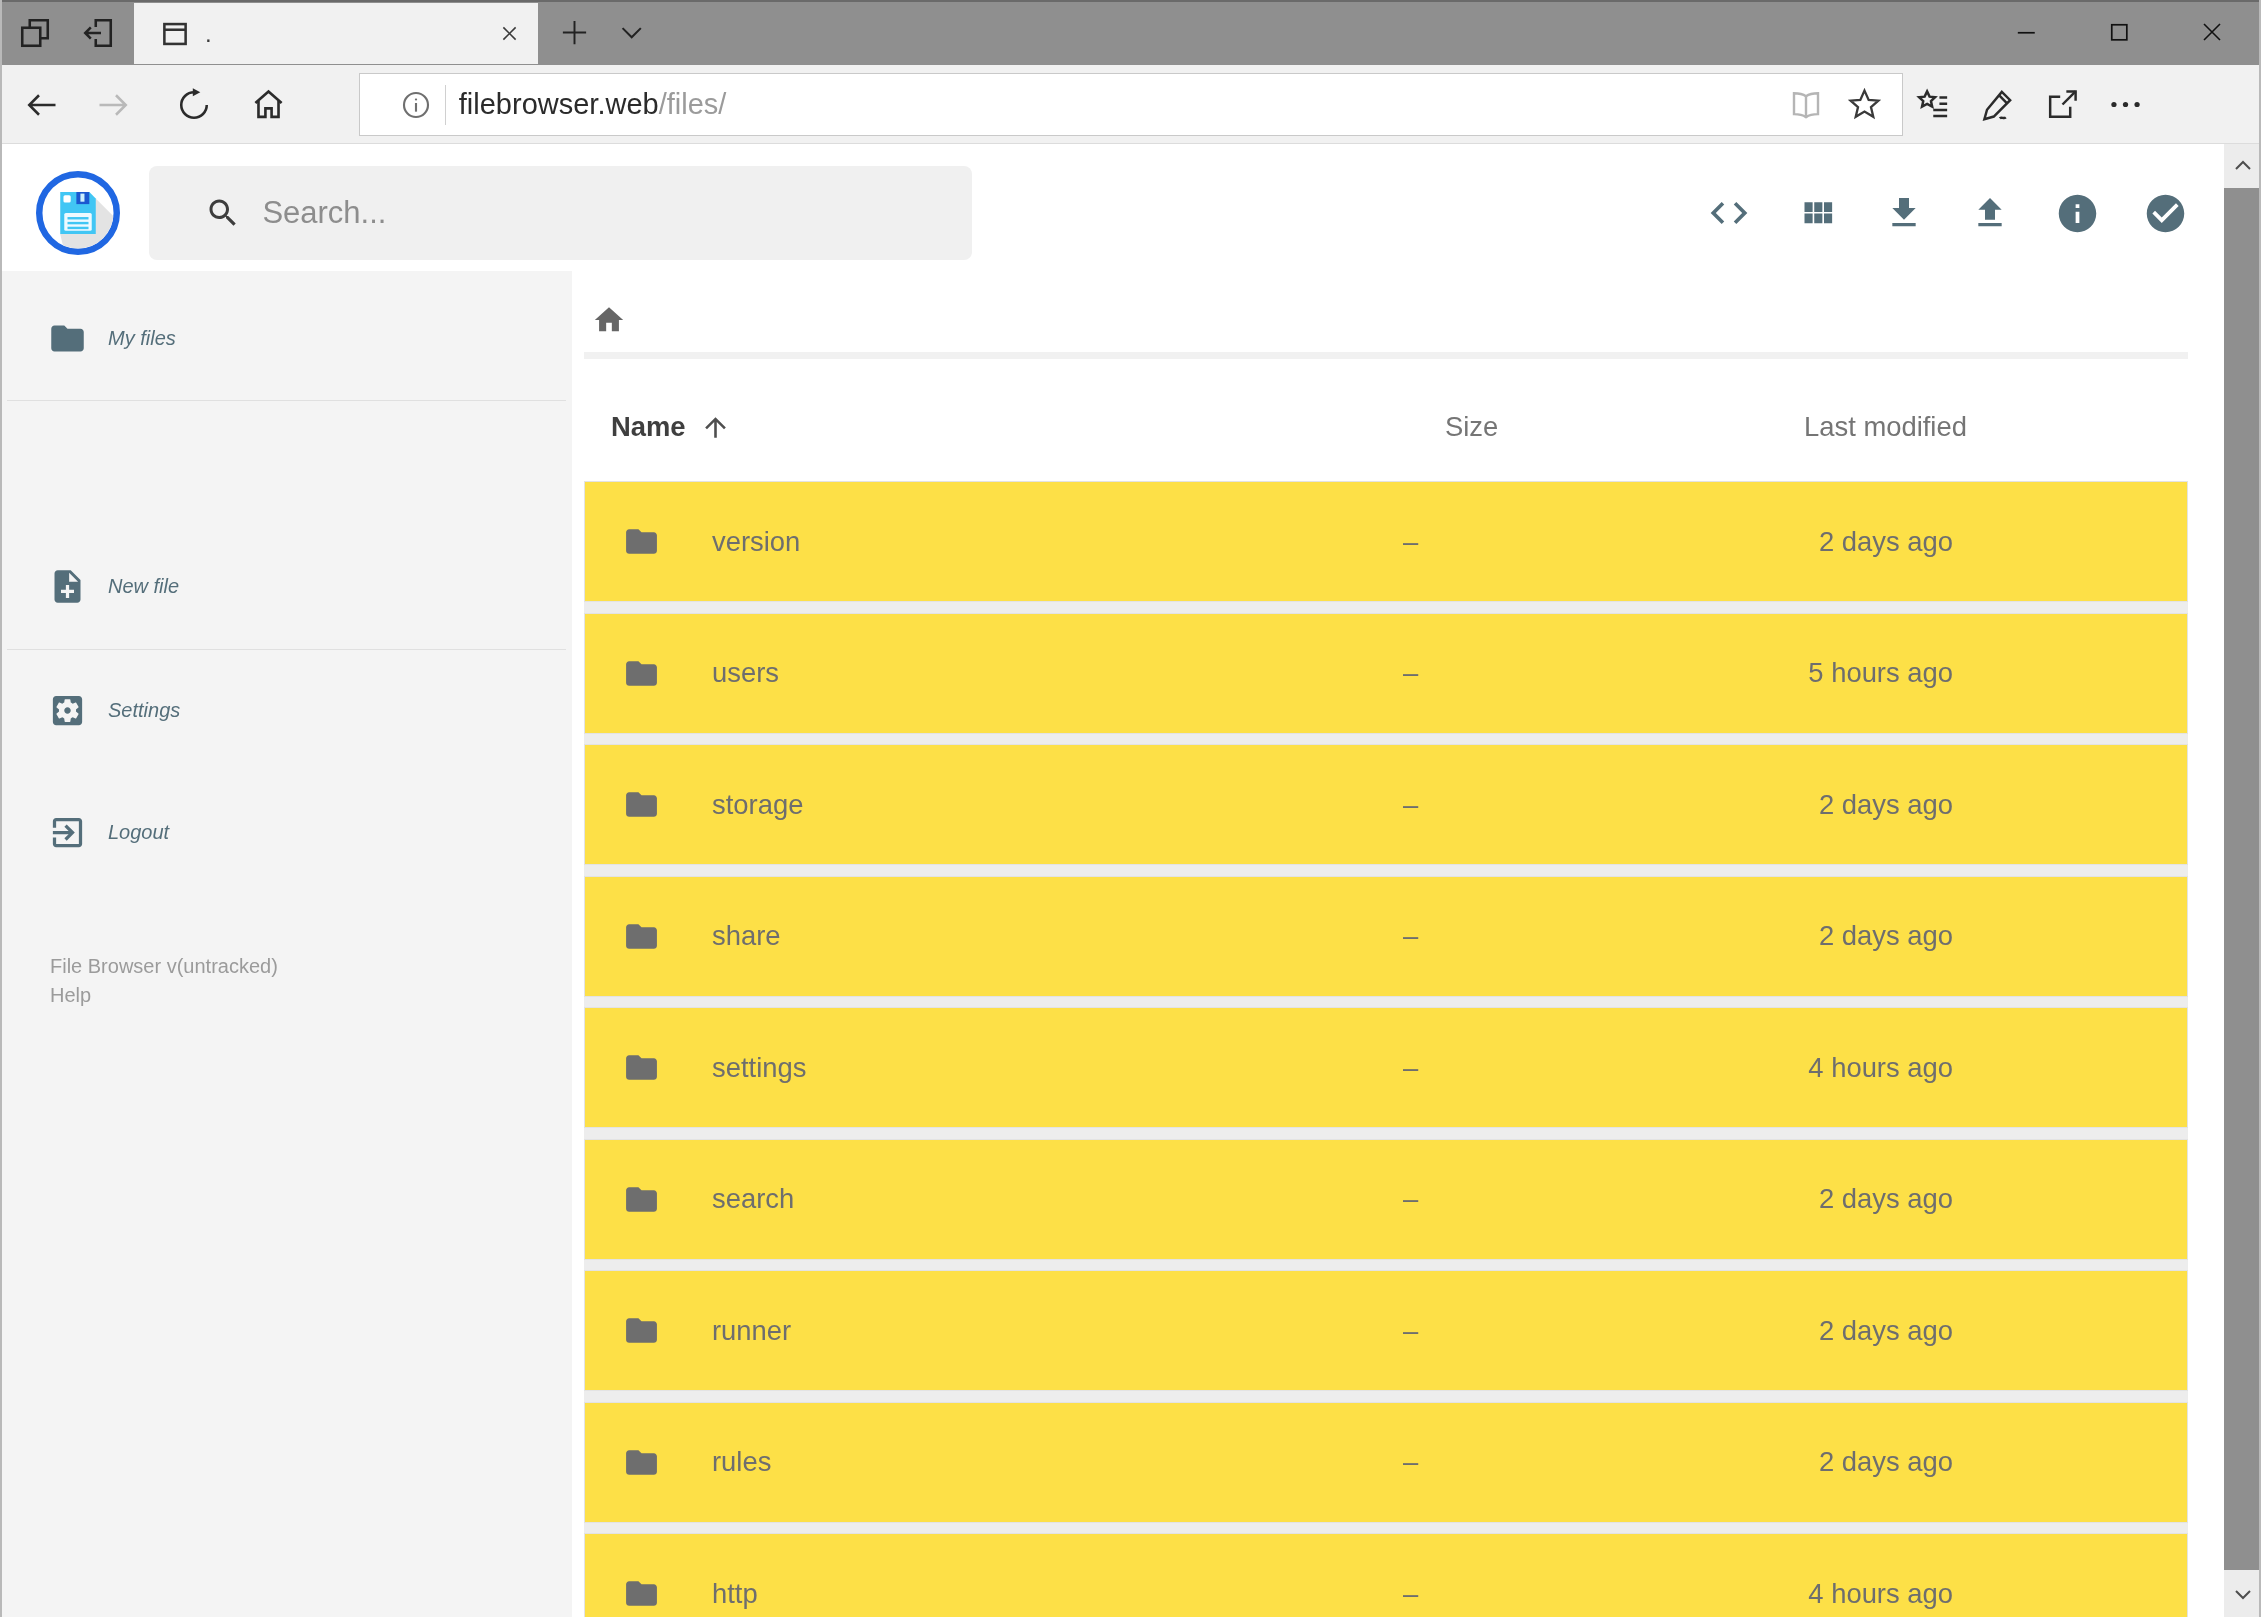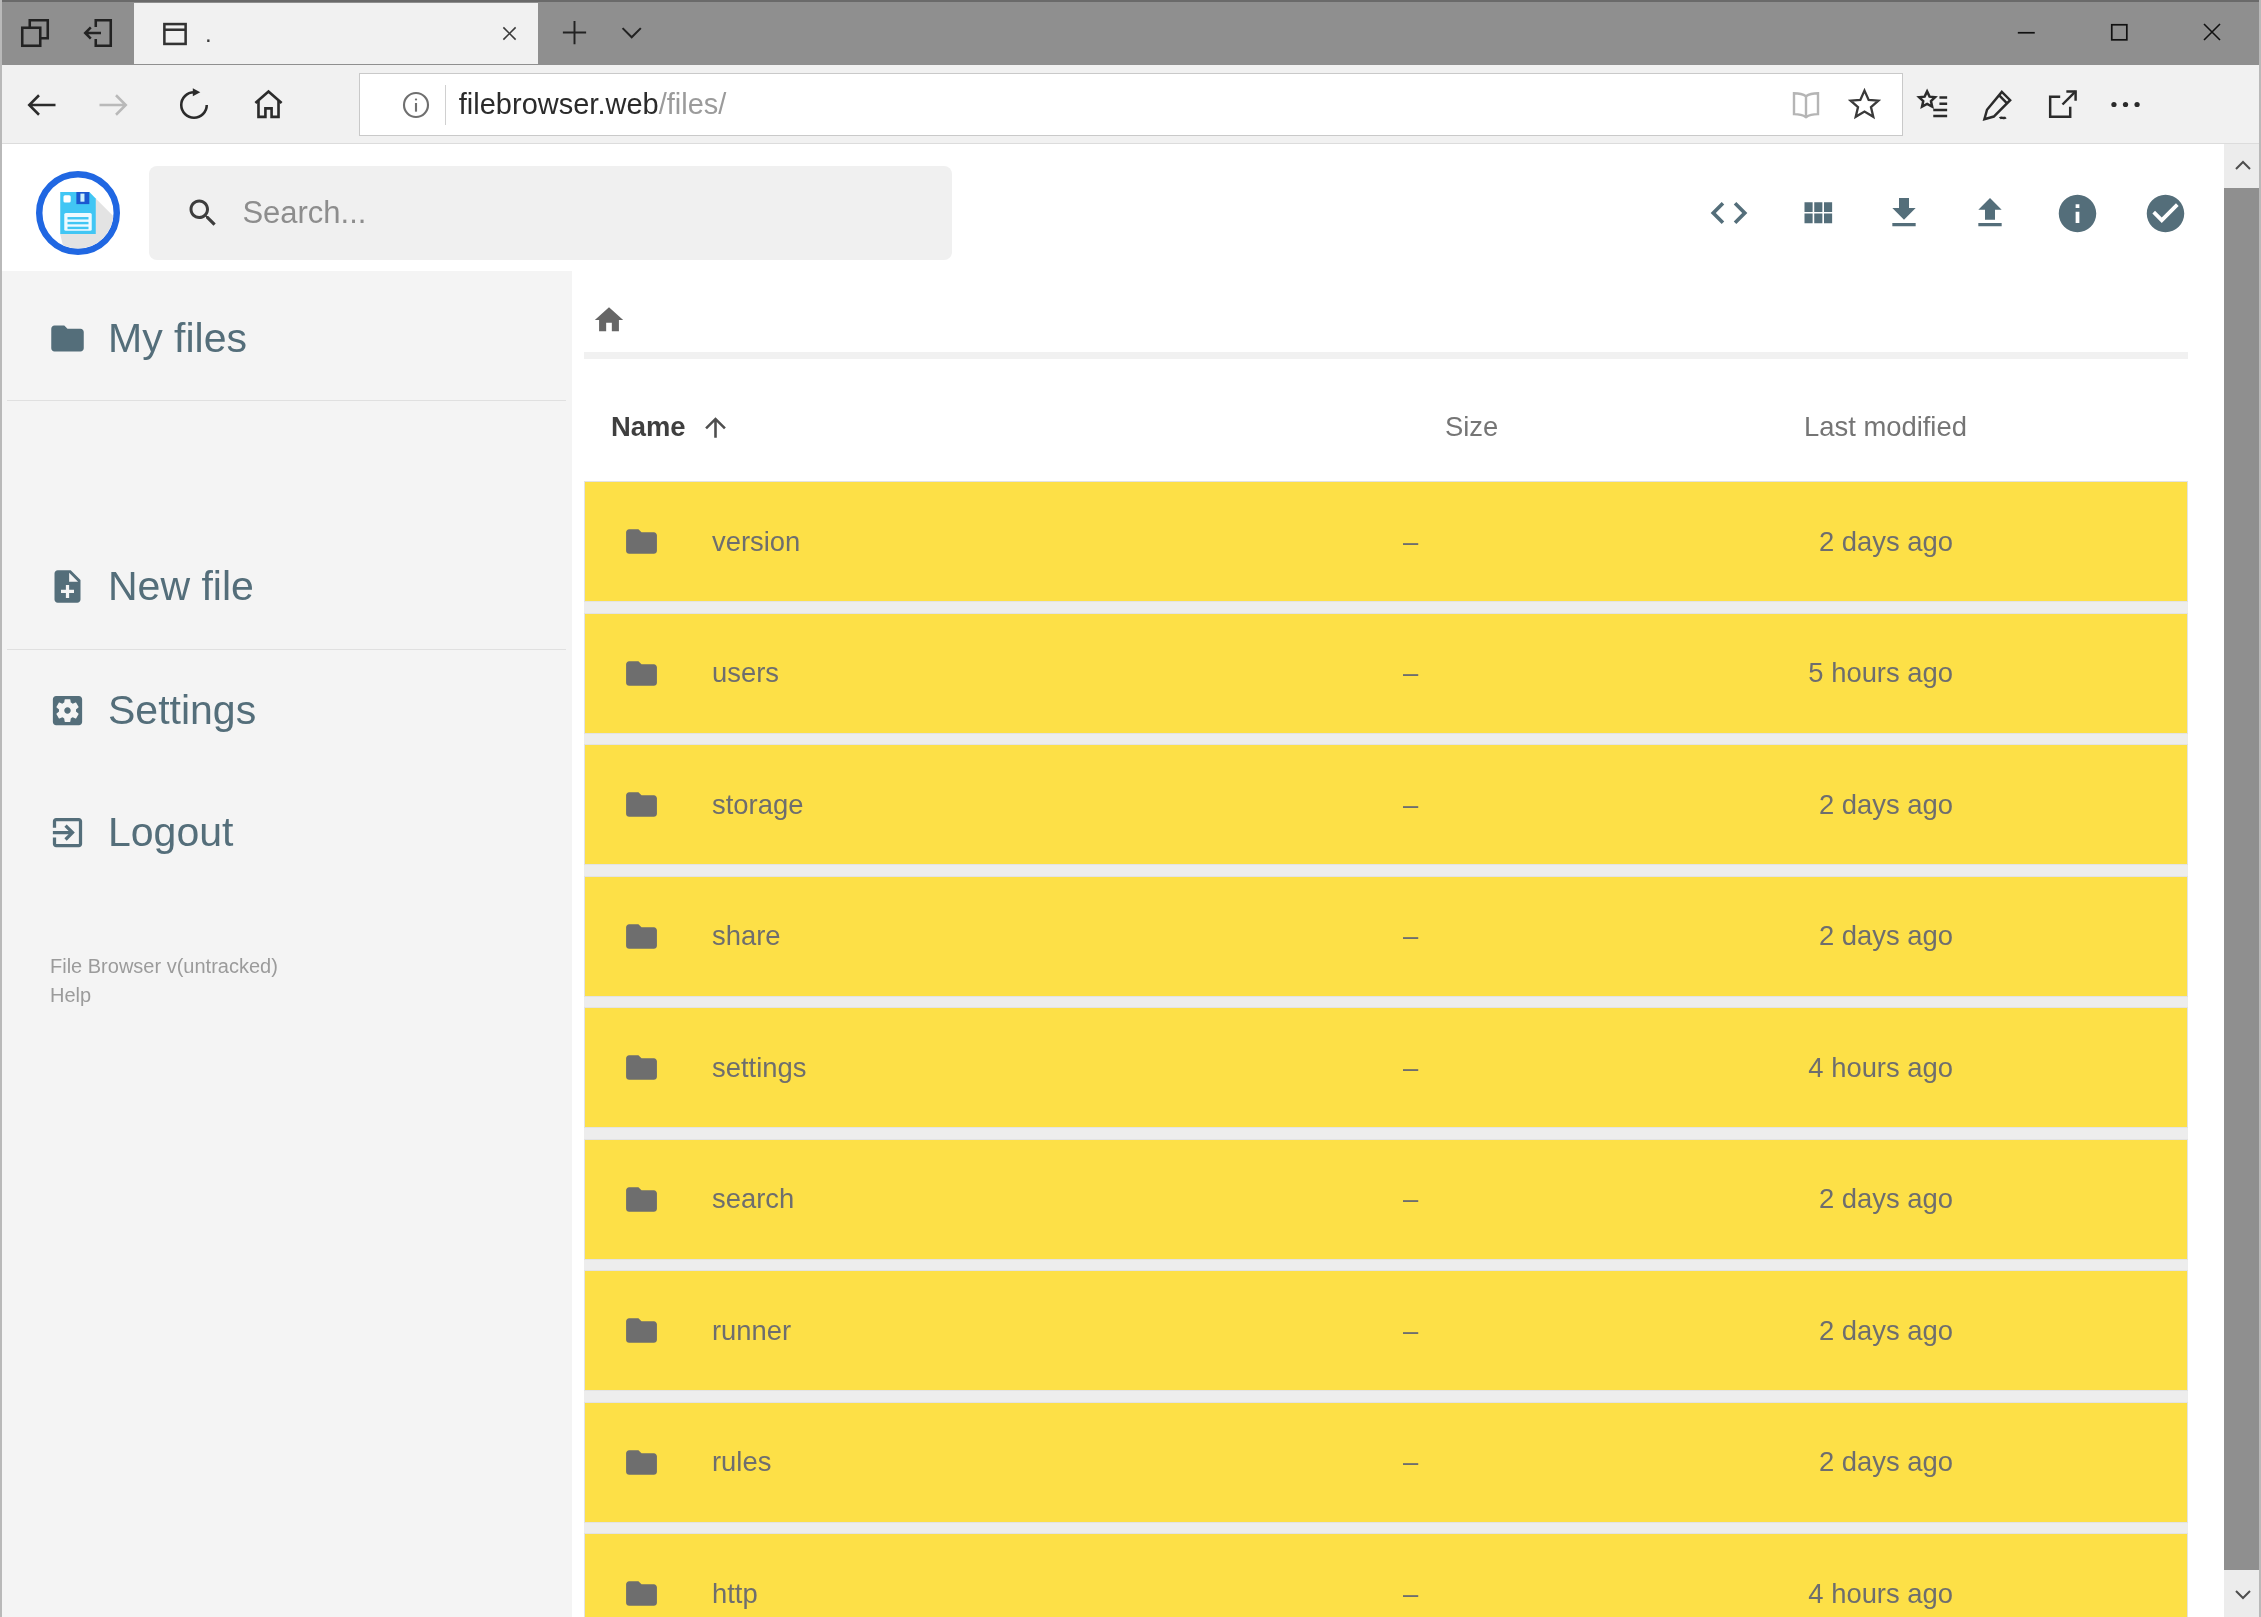--- a/index.html
+++ b/index.html
@@ -29,31 +29,31 @@
   .urltext .host{color:#2b2b2b;}
   .urltext .path{color:#9b9b9b;}
   .urlbox .inbox-btn{width:52px;height:52px;display:flex;align-items:center;justify-content:center;flex:0 0 auto;}
   .reading{color:#b5b5b5;margin-right:6.5px;}
   .favstar{color:#3a3a3a;margin-right:11.3px;}
   .chrome-btn{position:absolute;top:17px;width:48px;height:45px;display:flex;align-items:center;justify-content:center;color:#2b2b2b;}
 
   
   .appheader{position:absolute;left:0;top:144px;right:0;height:128px;background:#fff;}
   .logo{position:absolute;left:36px;top:27.4px;width:84px;height:84px;}
-  .searchbox{position:absolute;left:149px;top:22px;width:803px;height:94px;background:#f0f0f0;border-radius:8px;display:flex;align-items:center;}
+  .searchbox{position:absolute;left:149px;top:22px;width:803px;height:94px;background:#f0f0f0;border-radius:8px;display:flex;align-items:center;padding-left:20px;}
   .search-icon{margin-left:36px;width:36px;height:36px;color:#3d3d3d;flex:0 0 auto;}
   .searchbox input{margin-left:19.4px;border:none;outline:none;background:transparent;font-family:inherit;font-size:31px;color:#444;width:646px;}
   .searchbox input::placeholder{color:#8d8d8d;opacity:1;}
   .hdr-icon{position:absolute;top:43px;width:52px;height:52px;display:flex;align-items:center;justify-content:center;color:#546e7a;}
 
   
   .sidebar{position:absolute;left:0;top:271px;bottom:0;width:572px;background:#f4f4f4;}
   .sb-item{position:absolute;left:0;width:100%;height:121px;display:flex;align-items:center;color:#546e7a;cursor:pointer;}
   .sb-icon{margin-left:48px;width:39px;height:39px;flex:0 0 auto;}
-  .sb-label{margin-left:21px;font-size:41px;}
+  .sb-label{margin-left:21px;font-size:20px;font-style:italic;}
   .sb-div{position:absolute;left:6.5px;right:6.5px;height:0.8px;background:#e0e0e0;}
   .sb-footer{position:absolute;left:50px;top:681px;font-size:20px;color:#9b9b9b;line-height:29px;}
   .sb-footer .help{display:block;}
 
   
   .content{position:absolute;left:572px;top:271px;right:37px;bottom:0;background:#fff;}
   .crumb-home{position:absolute;left:20px;top:31.5px;width:34px;height:34px;color:#666;}
   .crumb-div{position:absolute;left:12px;width:1604px;top:81px;height:7.3px;background:#f1f1f1;}
   .cols{position:absolute;left:12px;top:132px;width:1604px;height:48px;font-size:27.4px;}
   .col-name{position:absolute;left:27px;top:0;height:48px;display:flex;align-items:center;font-weight:700;color:#3f3f3f;}

